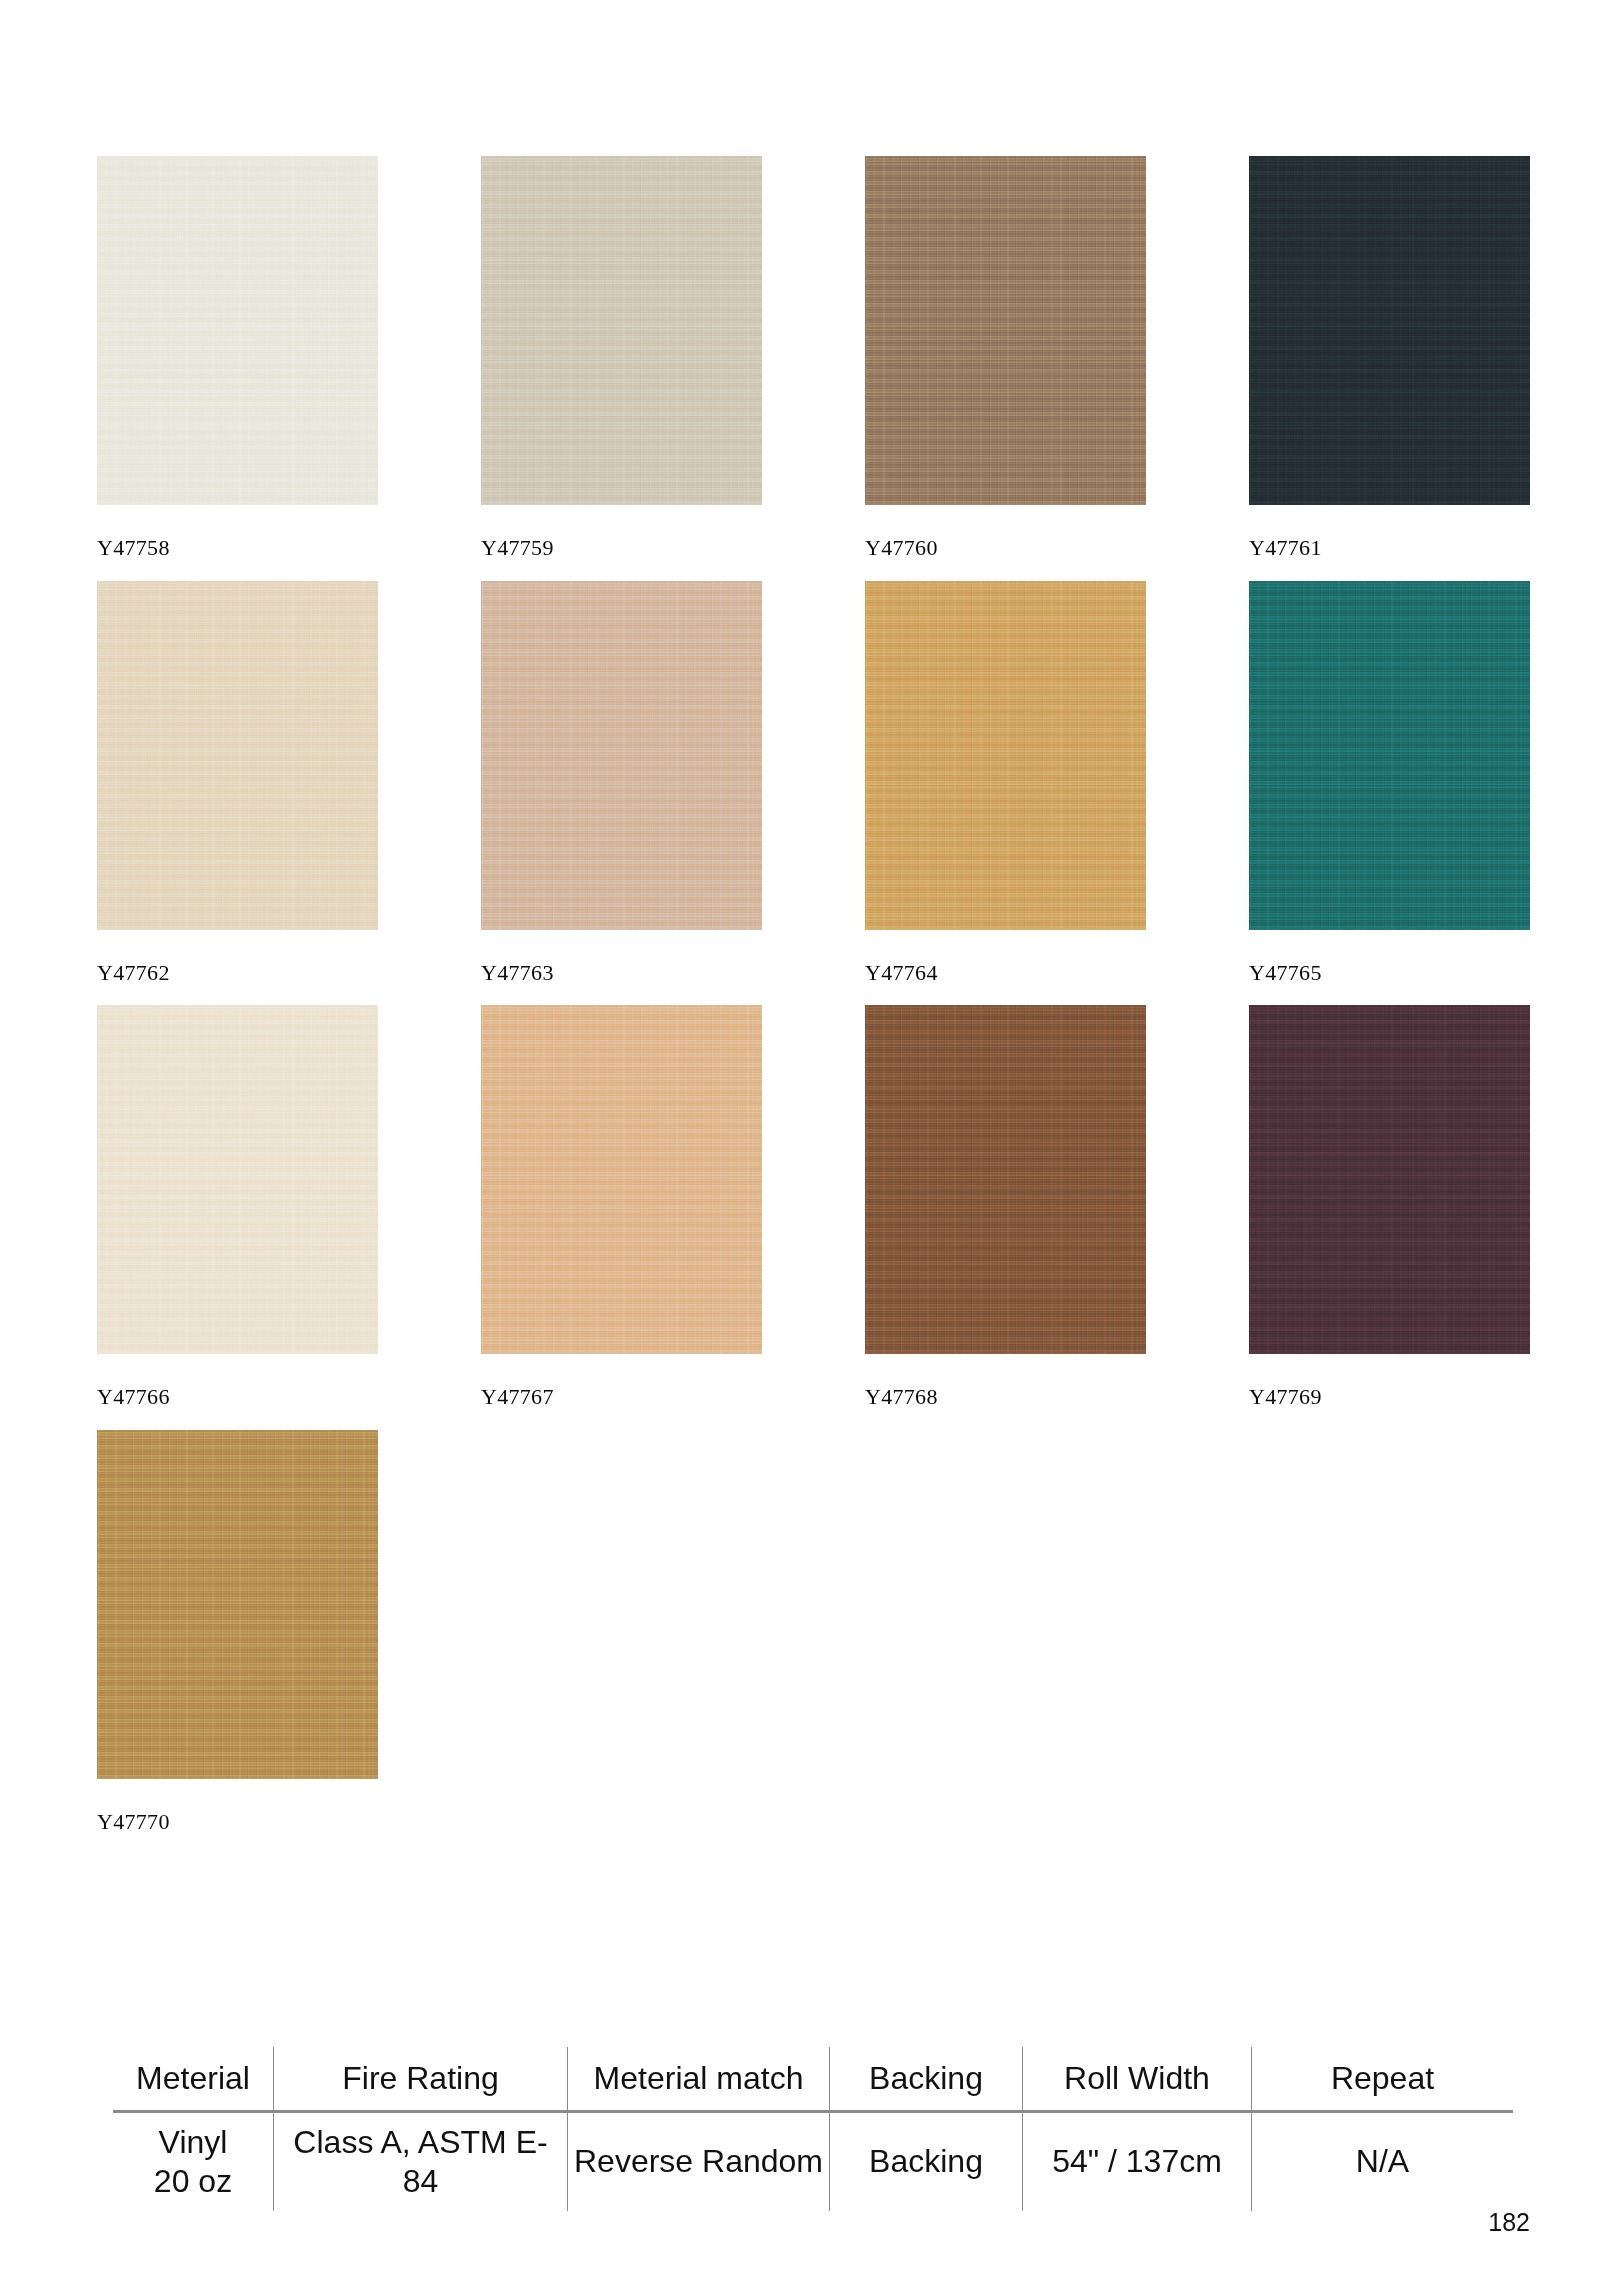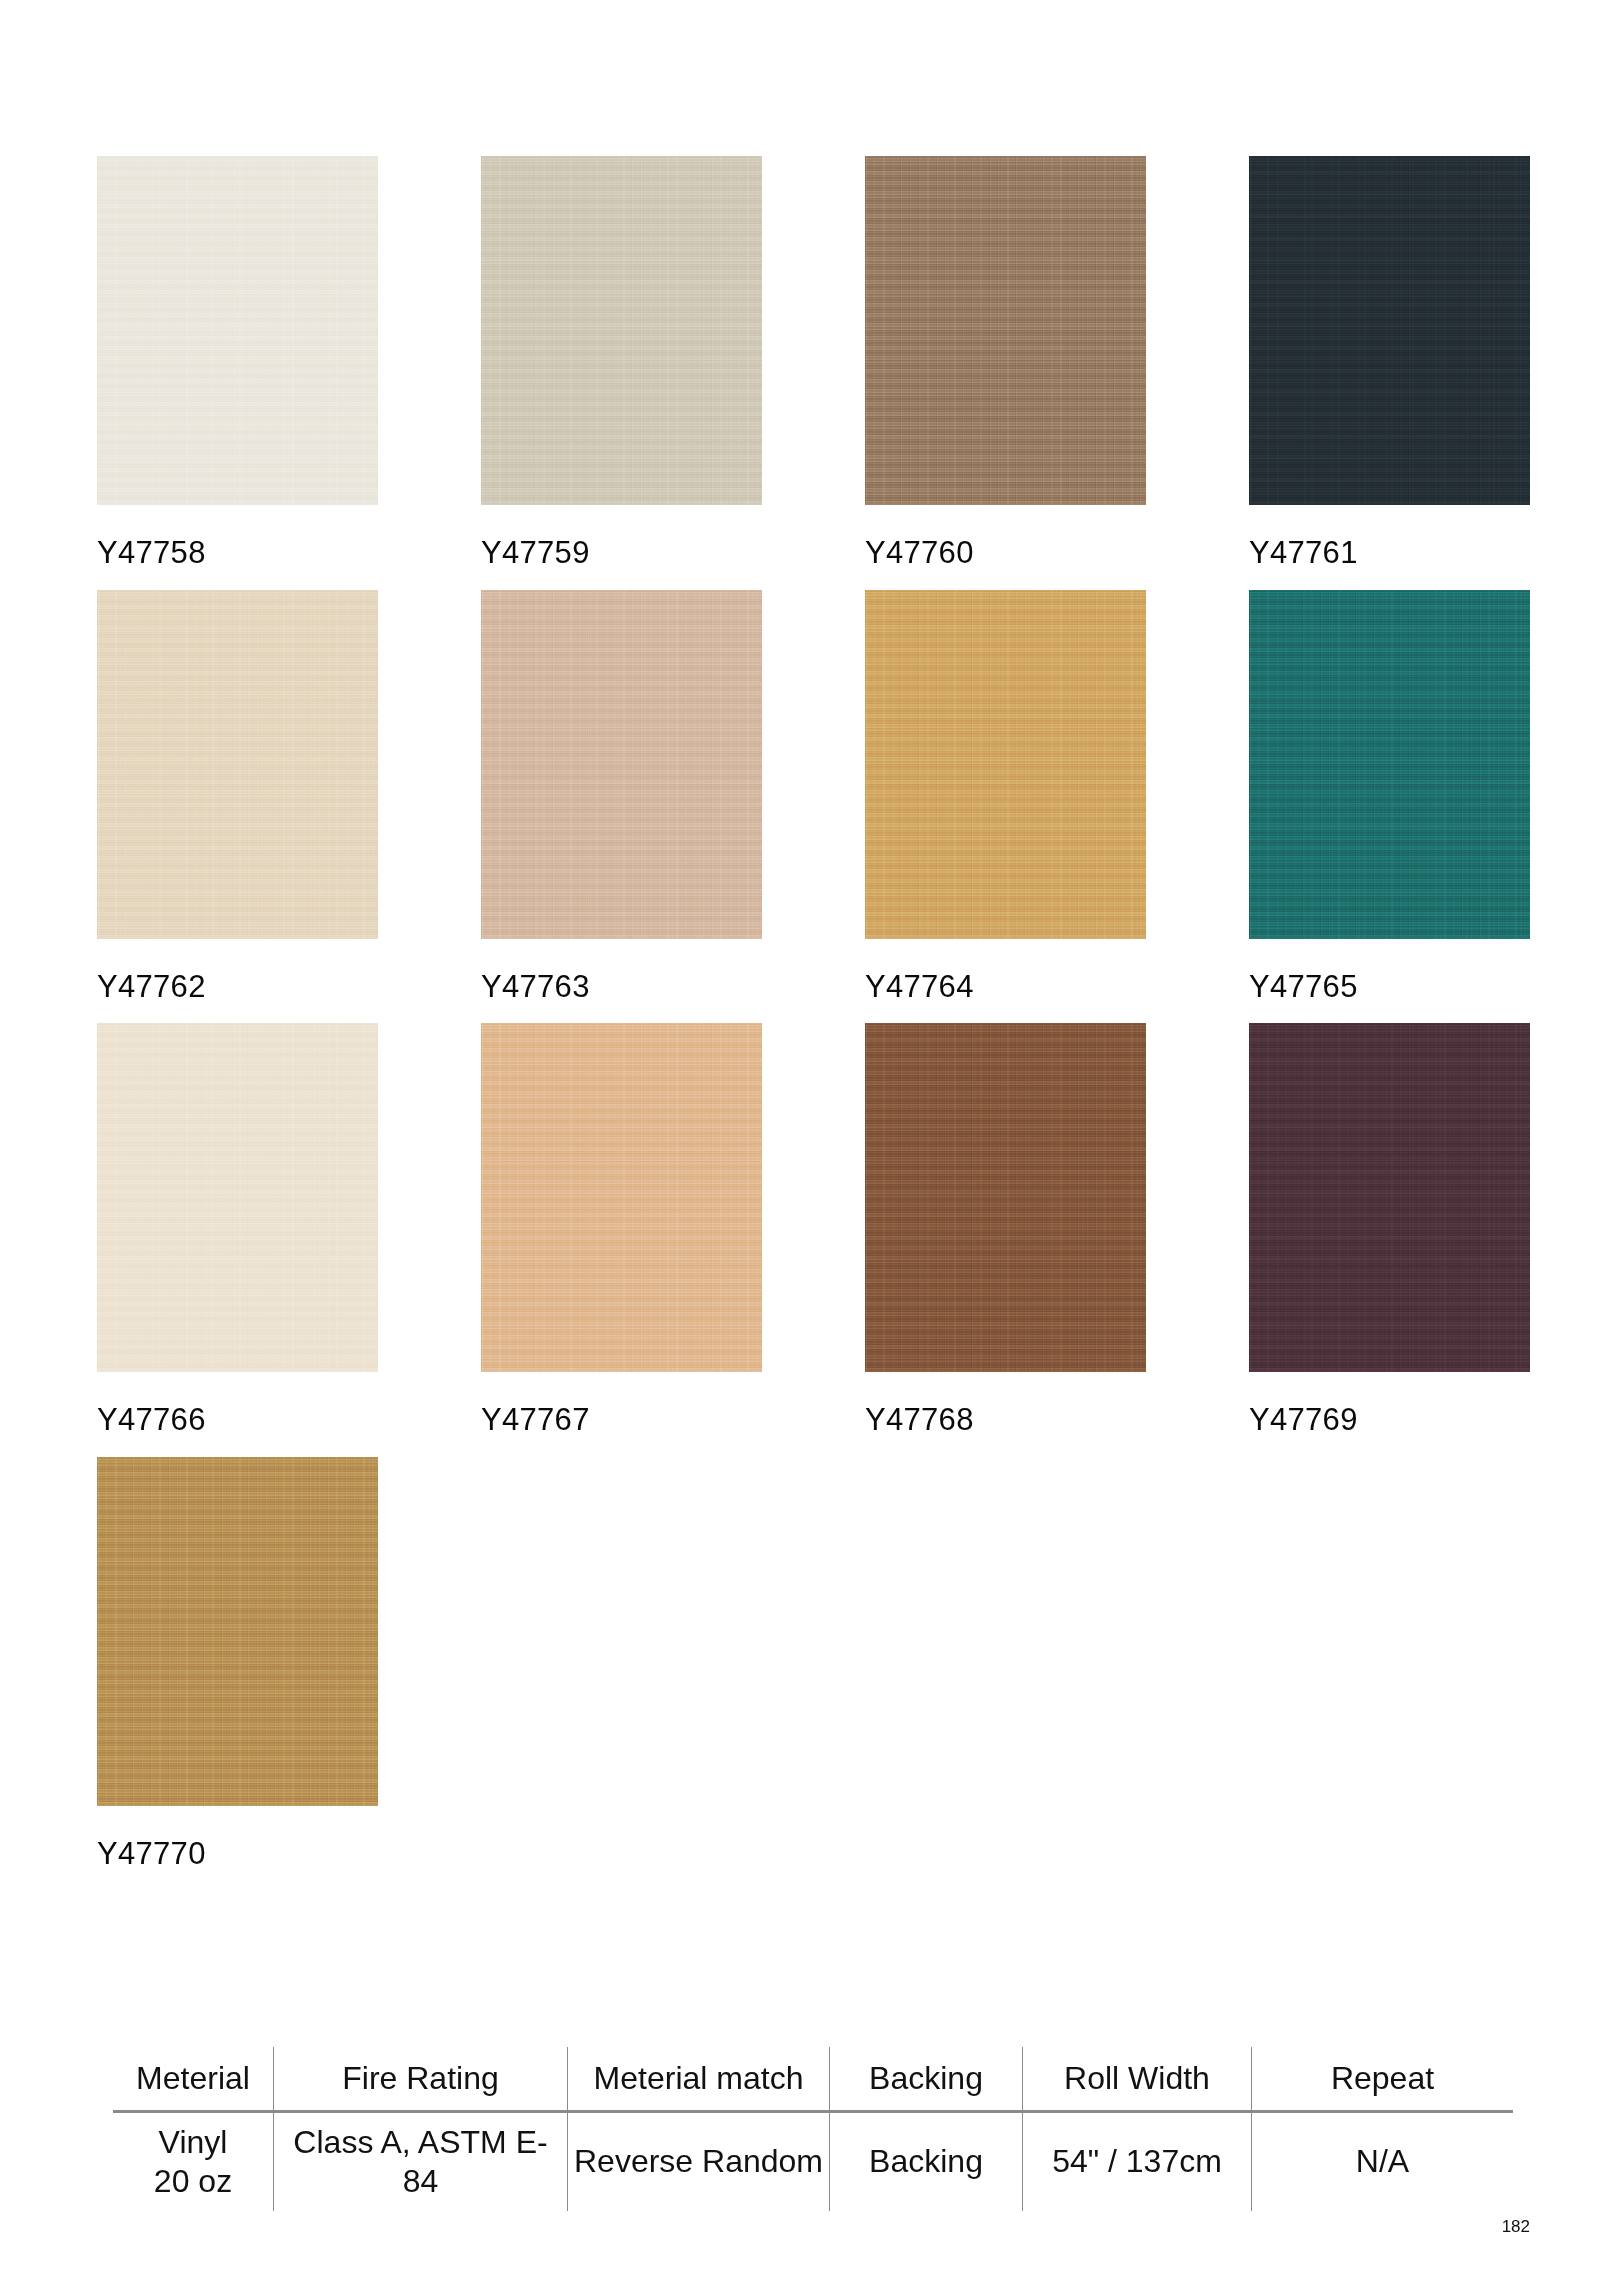--- a/index.html
+++ b/index.html
@@ -103,25 +103,26 @@
         rgba(0,0,0,0.0) 3.9px,
         rgba(0,0,0,0.0) 22px
       );
     mix-blend-mode: soft-light;
     opacity: 0.85;
     pointer-events: none;
   }
 
   .swatch-label {
     margin-top: 32px;
-    font-size: 31px;
+    font-size: 22px;
     line-height: 1;
     letter-spacing: 0.3px;
     color: #0a0a0a;
     white-space: nowrap;
+    font-family: Liberation Serif, serif;
   }
 
   
   #spec-table {
     position: absolute;
     left: 113px;
     top: 2047px;
     width: 1400px;
   }
   .spec-grid {
@@ -155,21 +156,21 @@
     height: 2.6px;
     background: #8a8a8a;
     width: 1400px;
   }
 
   
   #page-number {
     position: absolute;
     right: 93px;
     bottom: 58px;
-    font-size: 17px;
+    font-size: 25px;
     color: #111111;
   }
 </style>
 </head>
 <body>
 
 <div id="swatch-grid">
 
   <div class="swatch-row">
     <div class="swatch-cell">

